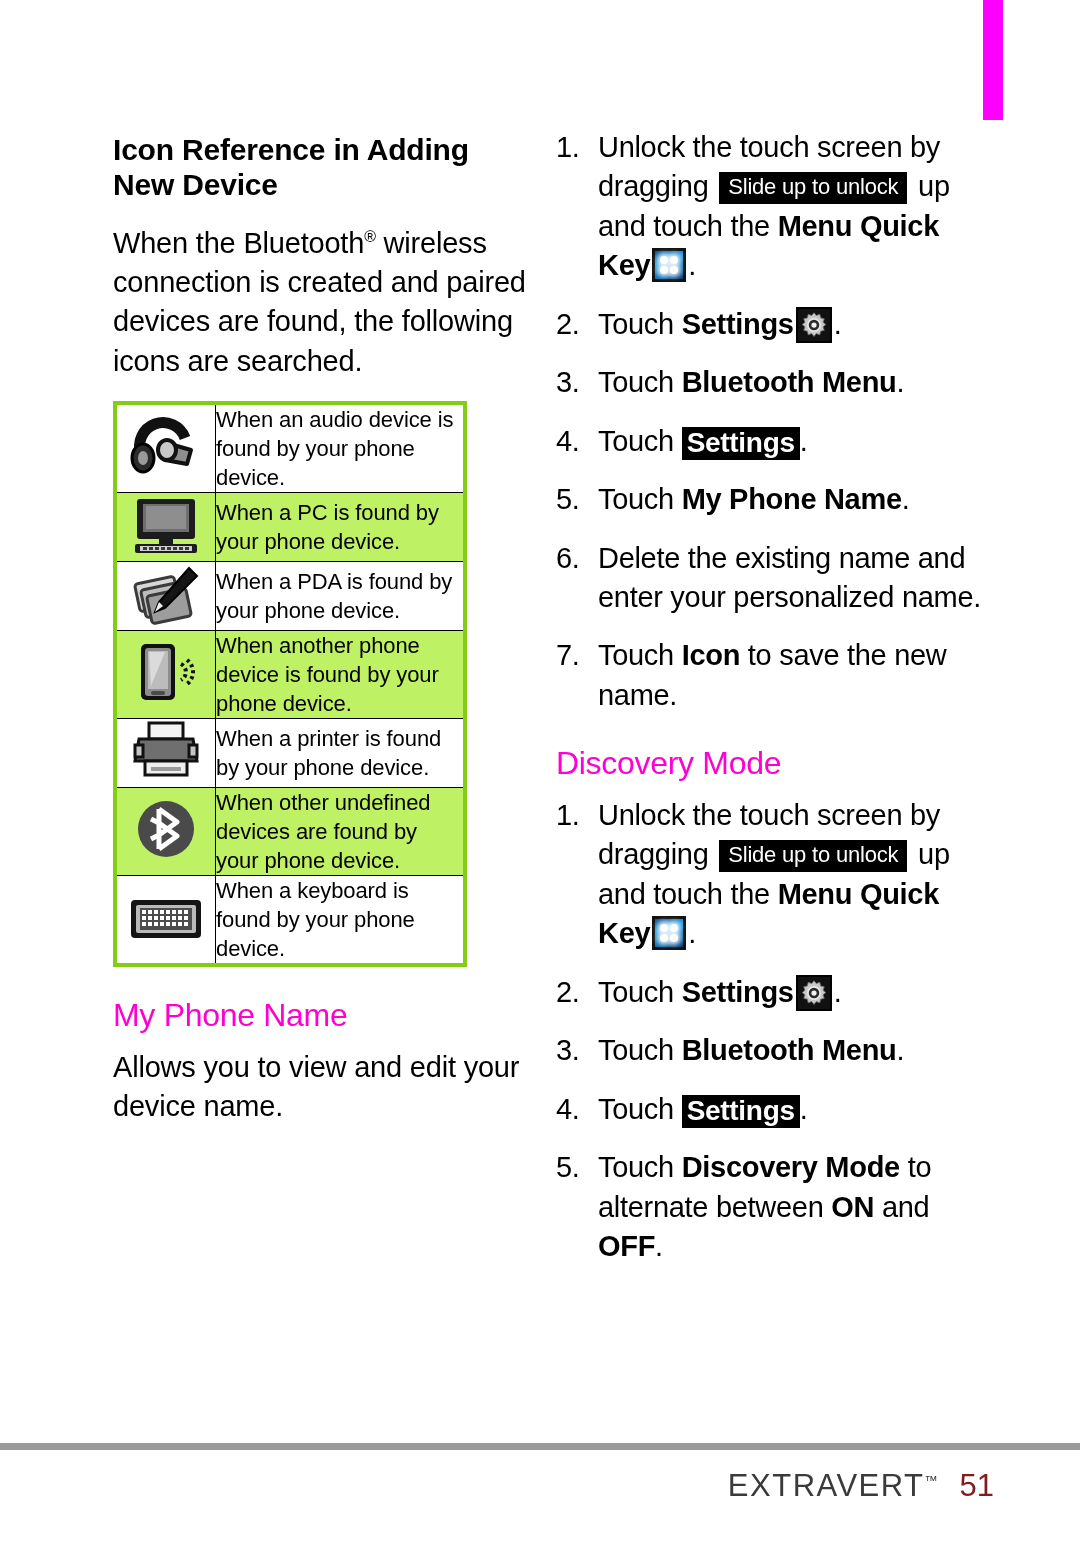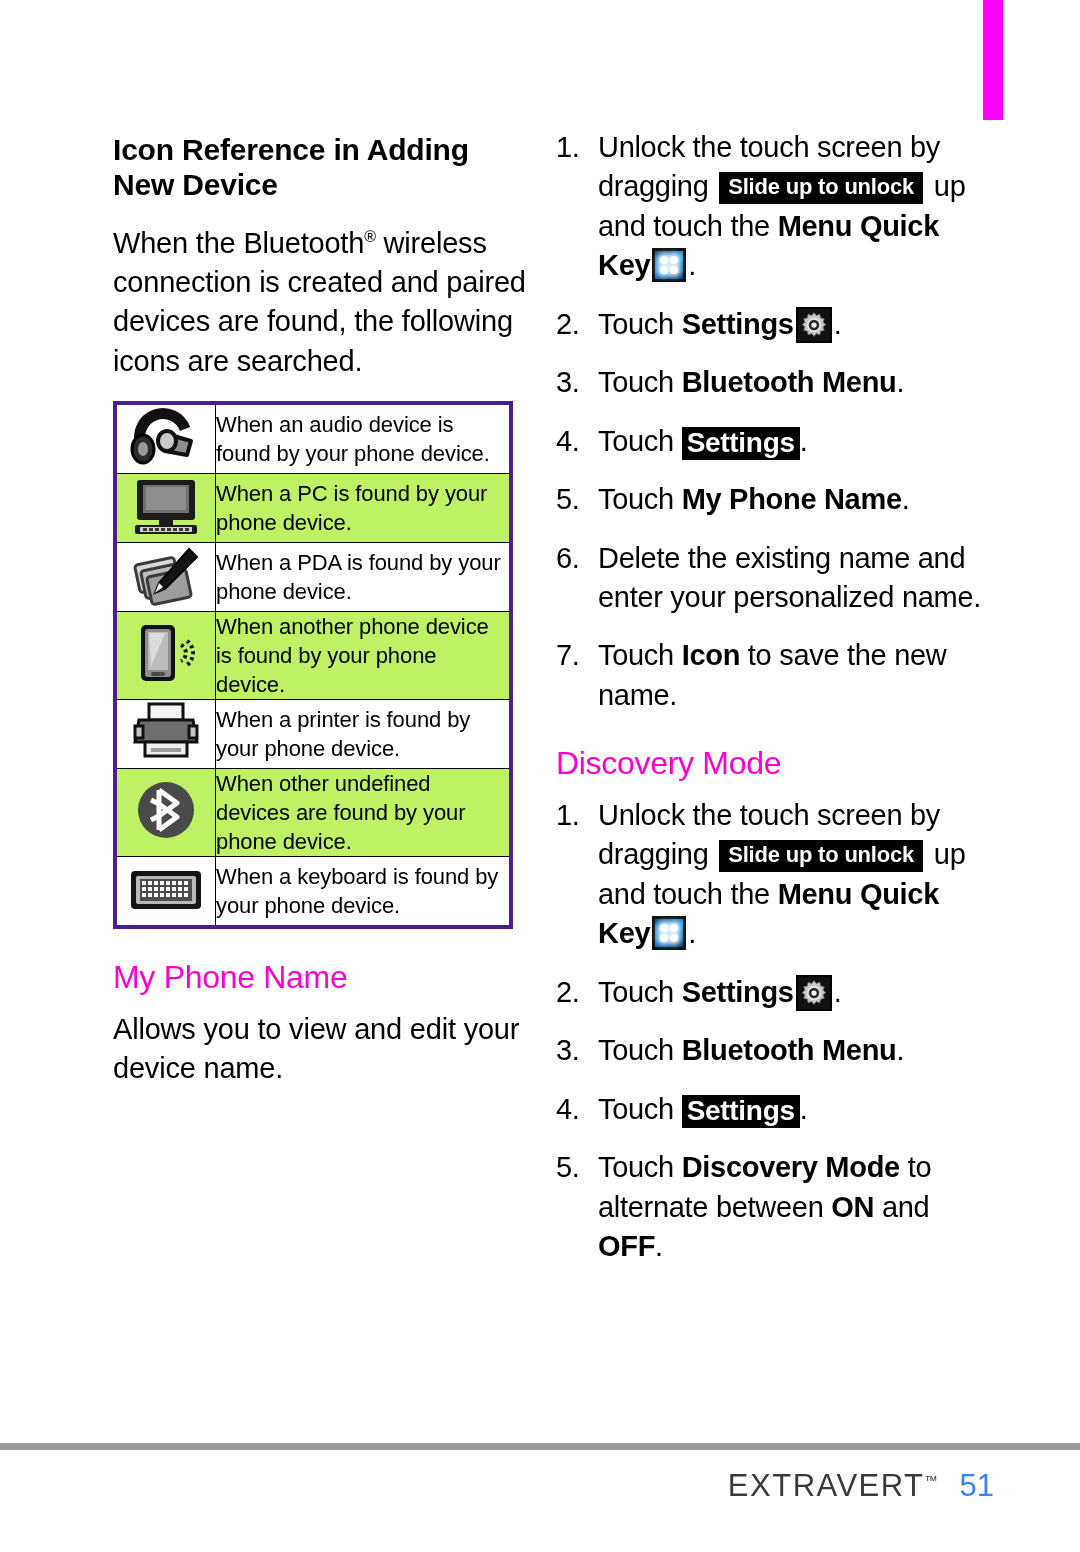--- a/index.html
+++ b/index.html
@@ -71,22 +71,22 @@
   }
   sup.reg {
     font-size: 0.55em;
     vertical-align: super;
     line-height: 0;
   }
 
   
   .icon-table {
     border-collapse: collapse;
-    border: 4px solid #4c1d95;
-    width: 400px;
+    border: 4px solid #84cc16;
+    width: 354px;
     margin-top: 12px;
     table-layout: fixed;
   }
   .icon-table td {
     border: 1px solid #000;
     vertical-align: middle;
     padding: 0;
   }
   .icon-table tr.shaded td { background: #bef264; }
   .icon-cell {
@@ -123,21 +123,21 @@
     width: 38px;
     text-align: left;
   }
   .b { font-weight: bold; }
 
   
   .pill-unlock {
     display: inline-block;
     background: #000;
     color: #fff;
-    font-weight: bold;
+    font-weight: normal;
     font-size: 22px;
     padding: 3px 9px 4px 9px;
     line-height: 1.12;
     vertical-align: 2px;
     margin: 0 3px;
     letter-spacing: -0.2px;
   }
   .pill-settings {
     display: inline-block;
     background: #000;
@@ -206,21 +206,21 @@
   }
   .footer-brand .tm {
     font-size: 13px;
     vertical-align: super;
     letter-spacing: 0;
   }
   .footer-page {
     margin-left: 22px;
     font-size: 31px;
     letter-spacing: 0;
-    color: #3b82f6;
+    color: #7f1d1d;
   }
 </style>
 </head>
 <body>
 
 <div class="page">
 
   <div class="edge-tab"></div>
 
   <div class="col-left">

